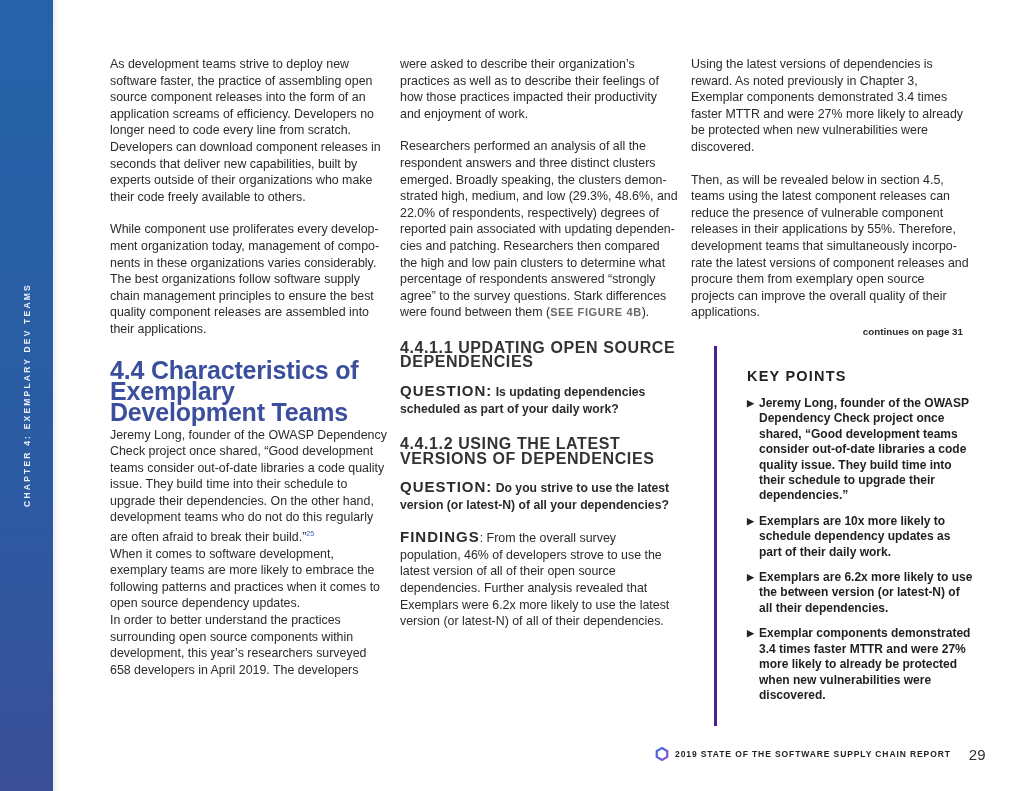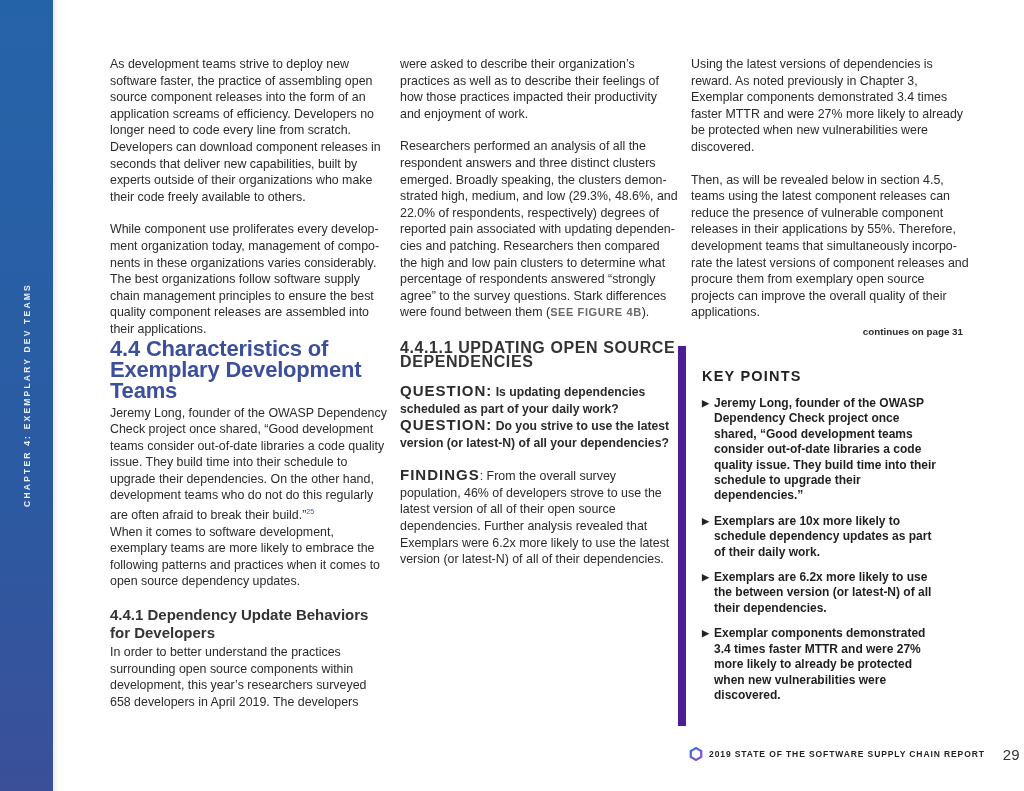--- a/index.html
+++ b/index.html
@@ -23,85 +23,85 @@
 
     .col { position: absolute; top: 56px; font-size: 12.4px; line-height: 16.6px; color: #2b2b2b; }
     .col1 { left: 110px; width: 280px; }
     .col2 { left: 400px; width: 280px; }
     .col3 { left: 691px; width: 280px; }
 
     p { margin: 0; }
     .gap { margin-top: 16px; }
 
     .h2 {
-      color: #3b4f9c; font-size: 22px; line-height: 21px; font-weight: bold;
-      margin-bottom: 4px; letter-spacing: -0.2px;
+      color: #3b4f9c; font-size: 25px; line-height: 21px; font-weight: bold;
+      margin-top: 22px; margin-bottom: 4px; letter-spacing: -0.2px;
     }
     .h3 {
       color: #333; font-size: 15px; line-height: 18px; font-weight: bold;
       margin-top: 16px; margin-bottom: 2px;
     }
     .h4 {
       color: #333; font-size: 16px; line-height: 14.5px; font-weight: bold;
       letter-spacing: 0.6px; margin-top: 20px; margin-bottom: 13px;
     }
     .label-caps { font-weight: bold; font-size: 15px; letter-spacing: 1px; }
     .question { font-weight: bold; font-size: 12.2px; }
     .ref-link { color: #6a6a6a; font-weight: bold; font-size: 11px; letter-spacing: 0.6px; }
     sup.fn { color: #3b62b8; font-size: 7px; vertical-align: 5px; }
 
     .continues { text-align: right; font-weight: bold; font-size: 9.8px; margin-top: 3px; padding-right: 8px; }
 
     .keypoints {
-      position: absolute; left: 678px; top: 346px; width: 260px; height: 380px;
-      border-left: 8px solid #4c1d95;
-      padding-left: 16px;
+      position: absolute; left: 714px; top: 346px; width: 260px; height: 380px;
+      border-left: 3px solid #4c1d95;
+      padding-left: 30px;
     }
     .kp-title {
       margin-top: 22px; font-size: 14.5px; font-weight: bold; letter-spacing: 1.2px; color: #222;
       margin-bottom: 12px;
     }
     .kp-item {
       position: relative; padding-left: 12px; font-weight: bold; font-size: 12px; line-height: 15.4px;
       color: #1f1f1f; margin-bottom: 10px;
     }
     .kp-bullet {
       position: absolute; left: 0; top: 0; font-size: 9px; color: #222;
     }
 
     .footer {
-      position: absolute; top: 745px; left: 689px; height: 18px; display: flex; align-items: center; text-align: center;
+      position: absolute; top: 745px; left: 655px; height: 18px; display: flex; align-items: center; text-align: center;
     }
     .footer-logo { width: 14px; height: 14px; margin-right: 6px; }
     .footer-title { font-size: 8.5px; font-weight: bold; letter-spacing: 0.9px; color: #222; }
     .page-num { margin-left: 18px; font-size: 15px; color: #333; }
   </style>
 </head>
 <body>
 
 <div class="sidebar">
   <div class="chapter-label">CHAPTER 4: EXEMPLARY DEV TEAMS</div>
 </div>
 <div class="sidebar-shadow"></div>
 
 <div class="col col1">
   <p>As development teams strive to deploy new software faster, the practice of assembling open source component releases into the form of an application screams of efficiency. Developers no longer need to code every line from scratch. Developers can download component releases in seconds that deliver new capabilities, built by experts outside of their organizations who make their code freely available to others.</p>
   <p class="gap">While component use proliferates every develop-ment organization today, management of compo-nents in these organizations varies considerably. The best organizations follow software supply chain management principles to ensure the best quality component releases are assembled into their applications.</p>
   <h2 class="h2">4.4 Characteristics of Exemplary Development Teams</h2>
   <p><span>Jeremy Long, founder of the OWASP Dependency Check project once shared, “Good development teams consider out-of-date libraries a code quality issue. They build time into their schedule to upgrade their dependencies. On the other hand, development teams who do not do this regularly are often afraid to break their build.”</span><sup class="fn">25</sup></p>
   <p>When it comes to software development, exemplary teams are more likely to embrace the following patterns and practices when it comes to open source dependency updates.</p>
-  <h3 class="h3">4.4.1 Dependency Update Behaviors for Developers</h3>
   <p>In order to better understand the practices surrounding open source components within development, this year’s researchers surveyed 658 developers in April 2019. The developers</p>
 </div>
 
 <div class="col col2">
   <p>were asked to describe their organization’s practices as well as to describe their feelings of how those practices impacted their productivity and enjoyment of work.</p>
   <p class="gap"><span>Researchers performed an analysis of all the respondent answers and three distinct clusters emerged. Broadly speaking, the clusters demon-strated high, medium, and low (29.3%, 48.6%, and 22.0% of respondents, respectively) degrees of reported pain associated with updating dependen-cies and patching. Researchers then compared the high and low pain clusters to determine what percentage of respondents answered “strongly agree” to the survey questions. Stark differences were found between them (</span><span class="ref-link">SEE FIGURE 4B</span><span>).</span></p>
   <h4 class="h4">4.4.1.1 UPDATING OPEN SOURCE DEPENDENCIES</h4>
   <p class="question"><span class="label-caps">QUESTION:</span><span> Is updating dependencies scheduled as part of your daily work?</span></p>
+  <h4 class="h4">4.4.1.2 USING THE LATEST VERSIONS OF DEPENDENCIES</h4>
   <p class="question"><span class="label-caps">QUESTION:</span><span> Do you strive to use the latest version (or latest-N) of all your dependencies?</span></p>
   <p class="gap"><span class="label-caps">FINDINGS</span><span>: From the overall survey population, 46% of developers strove to use the latest version of all of their open source dependencies. Further analysis revealed that Exemplars were 6.2x more likely to use the latest version (or latest-N) of all of their dependencies.</span></p>
 </div>
 
 <div class="col col3">
   <p>Using the latest versions of dependencies is reward. As noted previously in Chapter 3, Exemplar components demonstrated 3.4 times faster MTTR and were 27% more likely to already be protected when new vulnerabilities were discovered.</p>
   <p class="gap">Then, as will be revealed below in section 4.5, teams using the latest component releases can reduce the presence of vulnerable component releases in their applications by 55%. Therefore, development teams that simultaneously incorpo-rate the latest versions of component releases and procure them from exemplary open source projects can improve the overall quality of their applications.</p>
   <p class="continues">continues on page 31</p>
 </div>
 

